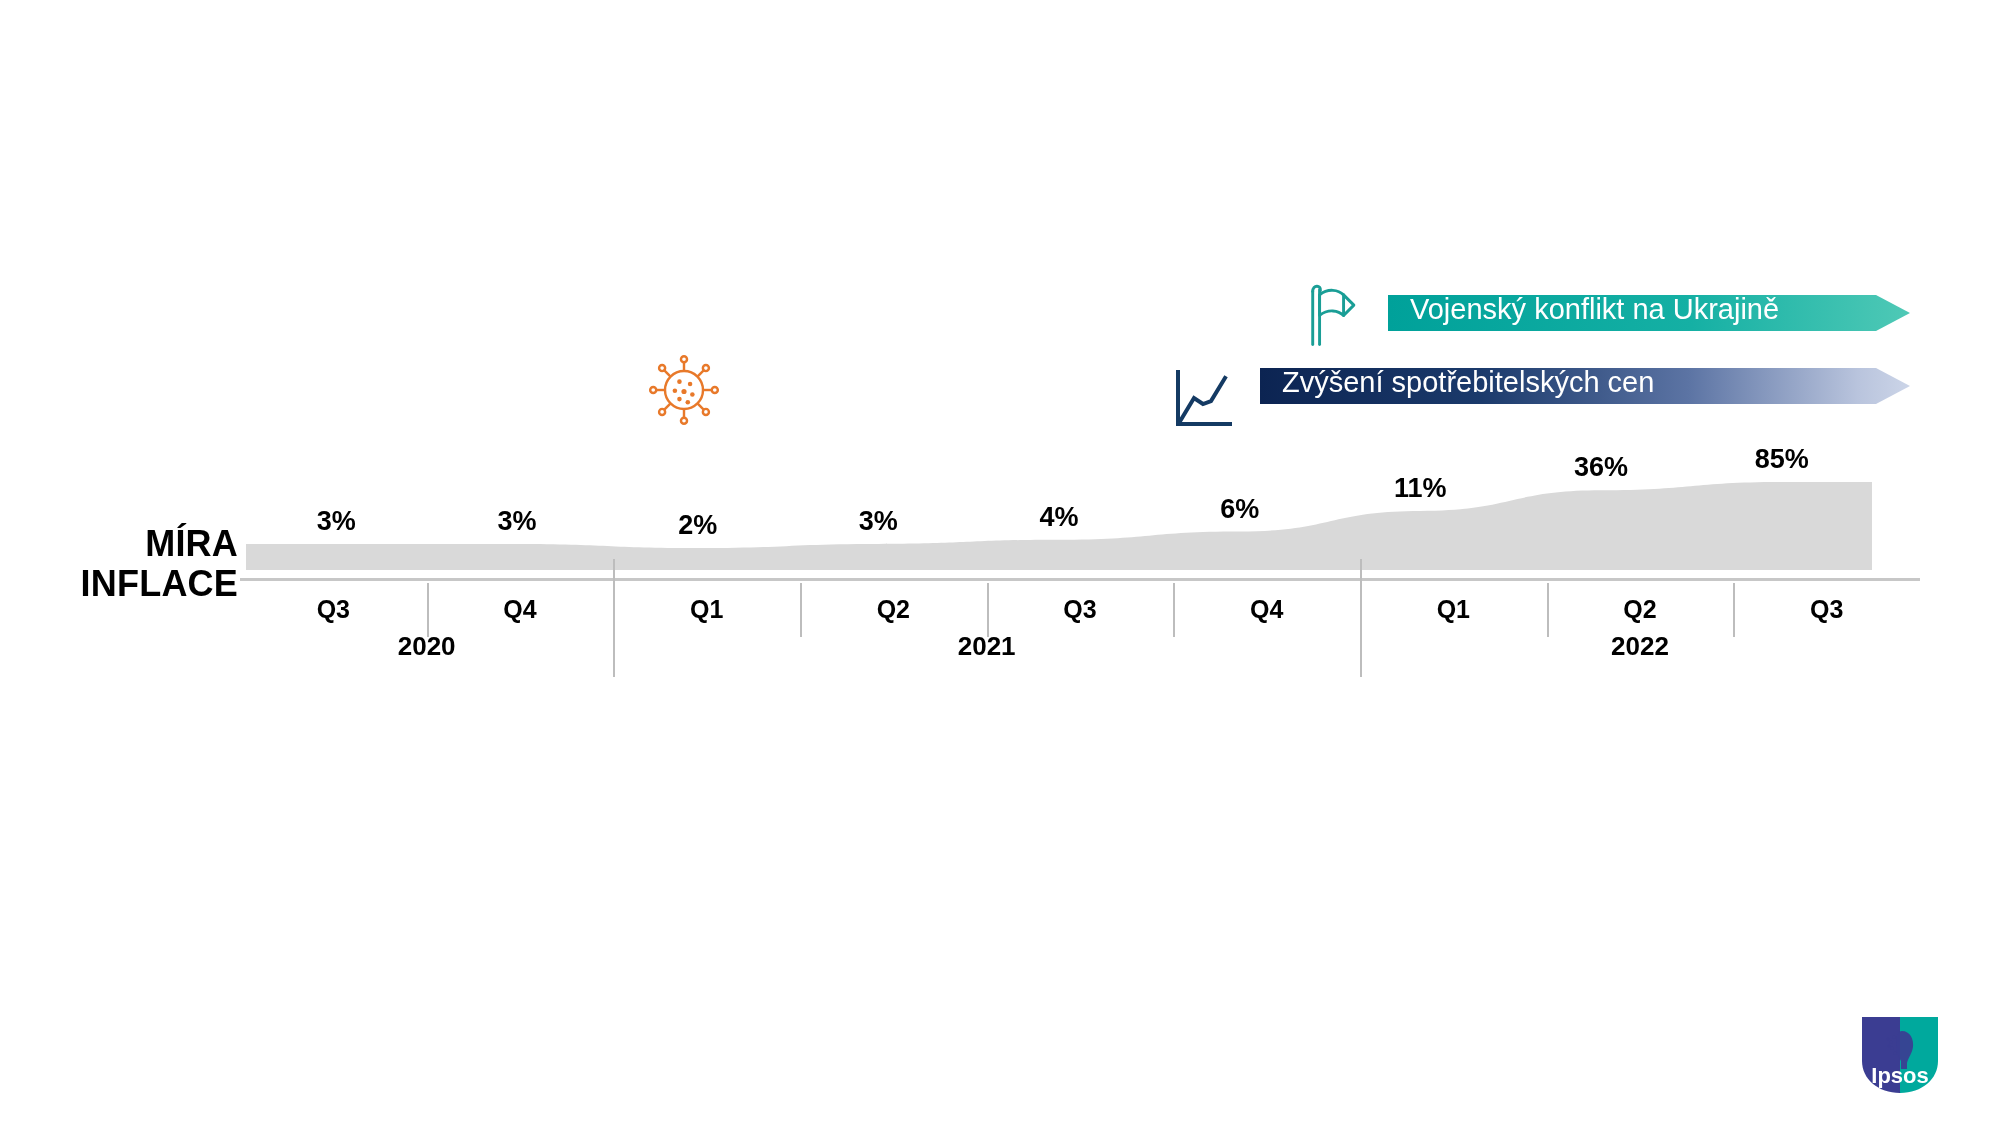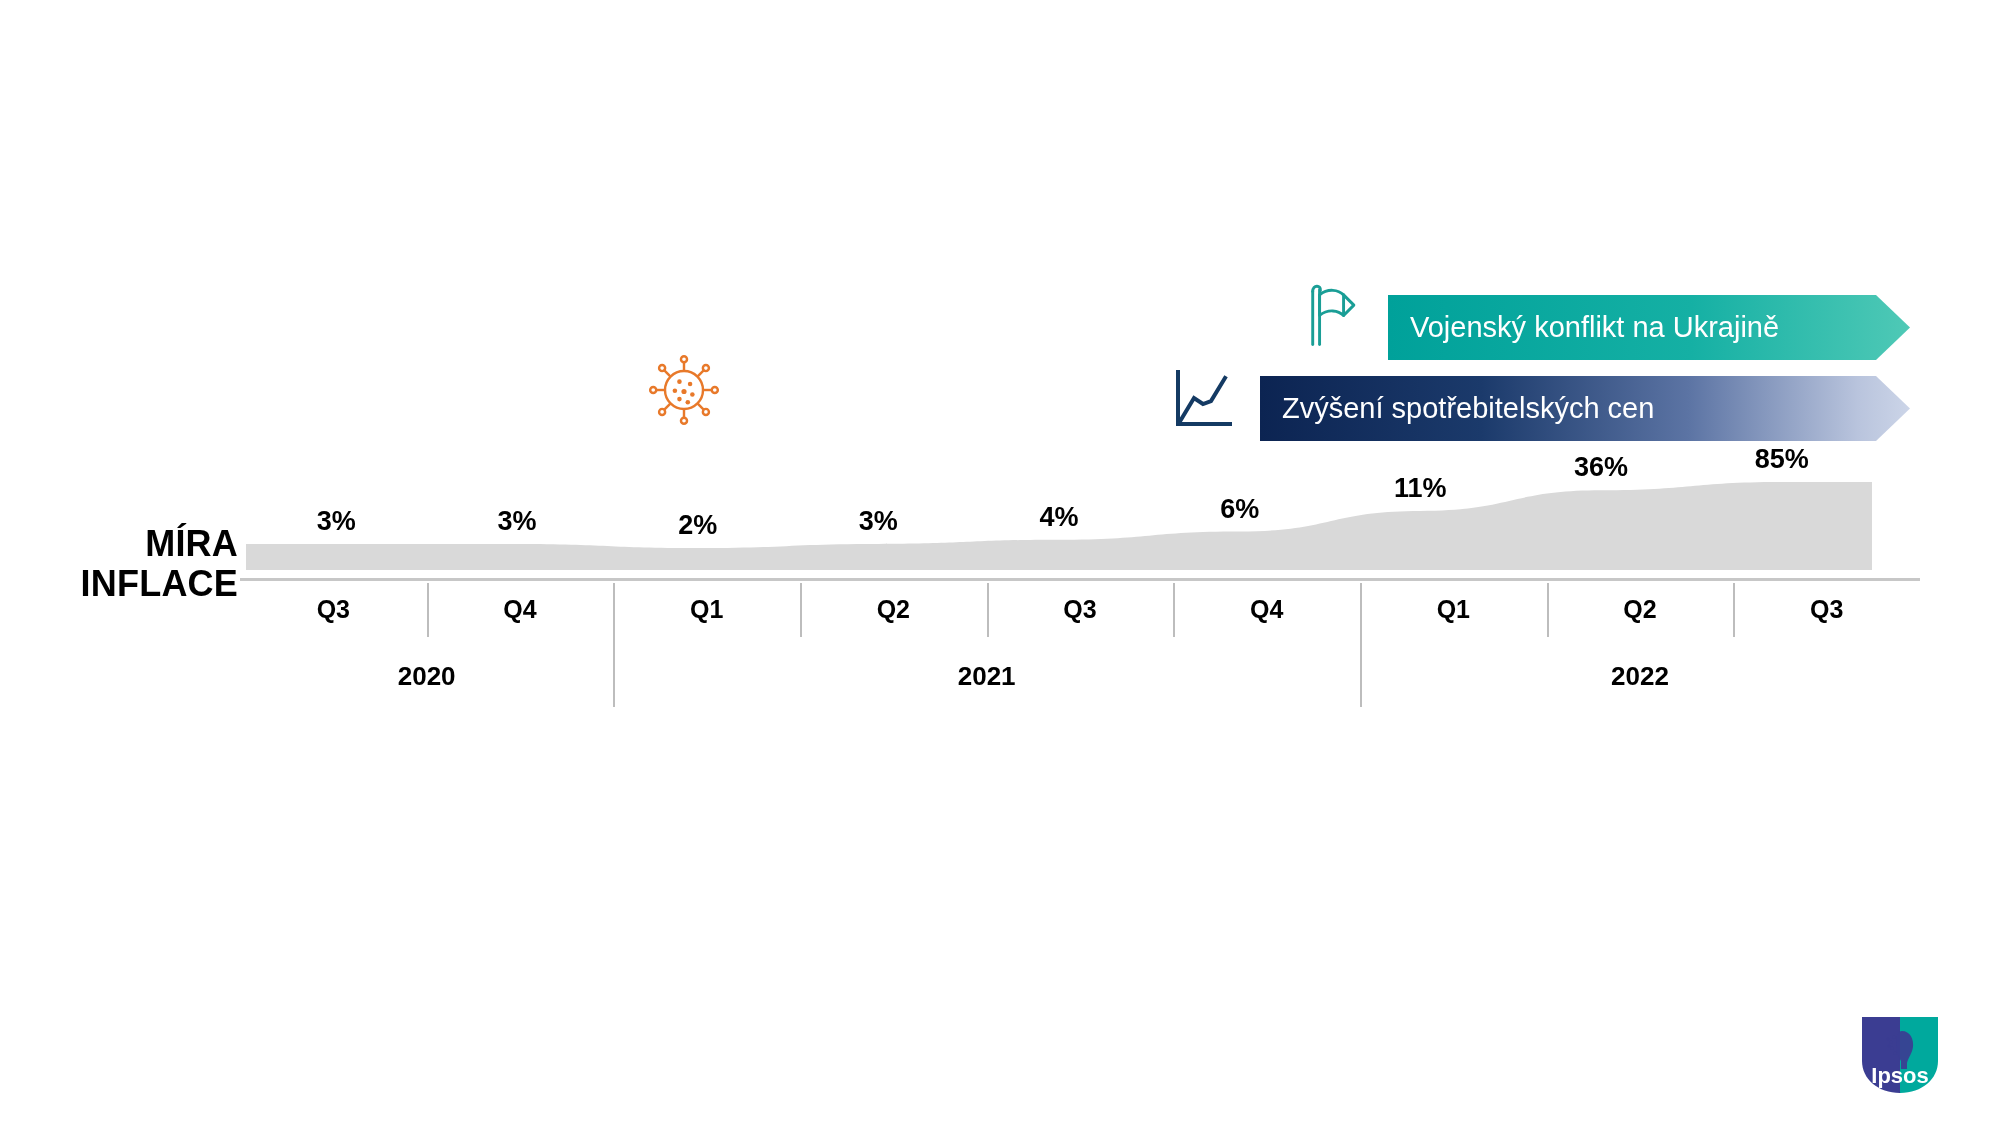--- a/index.html
+++ b/index.html
@@ -91,21 +91,21 @@
     top: 2px;
     width: 2px;
     height: 54px;
     background: #bdbdbd;
   }
 
   
   #years {
     position: absolute;
     left: 240px;
-    top: 645px;
+    top: 615px;
     width: 1680px;
     height: 62px;
   }
   .y-cell {
     position: absolute;
     top: 0;
     height: 62px;
     display: flex;
     align-items: center;
     justify-content: center;
@@ -142,43 +142,42 @@
   #covid-banner .btxt {
     color: #ffffff;
     font-size: 29px;
     line-height: 1;
     white-space: nowrap;
   }
 
   
   .arrow-banner {
     position: absolute;
-    height: 65px;
+    height: 36px;
     display: flex;
-    align-items: center;
     padding-left: 22px;
     box-sizing: border-box;
     -webkit-clip-path: polygon(0 0, calc(100% - 34px) 0, 100% 50%, calc(100% - 34px) 100%, 0 100%);
     clip-path: polygon(0 0, calc(100% - 34px) 0, 100% 50%, calc(100% - 34px) 100%, 0 100%);
   }
   .arrow-banner .btxt {
     color: #ffffff;
     font-size: 29px;
     line-height: 1;
     white-space: nowrap;
   }
   #ukraine-banner {
     left: 1388px;
     top: 295px;
     width: 522px;
     background: linear-gradient(90deg, #00a19a 0%, #15b0a4 58%, #4fc9b6 100%);
   }
   #prices-banner {
     left: 1260px;
-    top: 376px;
+    top: 368px;
     width: 650px;
     background: linear-gradient(90deg, #0c2452 0%, #1b3a6b 34%, #5c74a4 66%, #b9c4dd 92%, #ccd5e8 100%);
   }
 
   
   .icon-box { position: absolute; }
   #covid-icon  { left: 646px; top: 352px; width: 76px;  height: 76px; }
   #flag-icon   { left: 1298px; top: 276px; width: 62px; height: 72px; }
   #chart-icon  { left: 1170px; top: 368px; width: 66px; height: 66px; }
 

